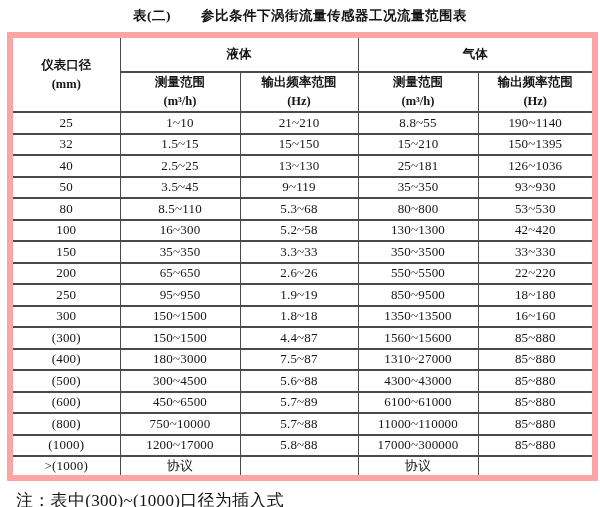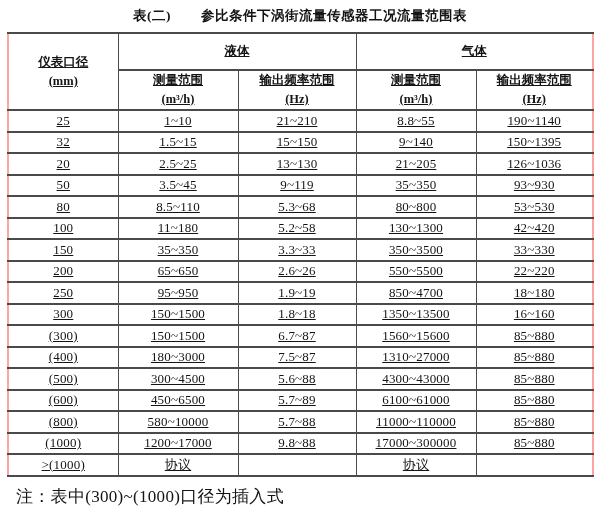--- a/index.html
+++ b/index.html
@@ -27,22 +27,21 @@
   }
   .title-gap {
     display: inline-block;
     width: 30px;
   }
   table.spec {
     border-collapse: collapse;
     table-layout: fixed;
     width: 585px;
     margin: 7px 0 8px 7px;
-    border: 2px solid #fca5a5;
-    text-decoration: underline;
+    border: 6px solid #fca5a5;
   }
   table.spec th, table.spec td {
     border: 1px solid #4a4a4a;
     border-top-width: 2px;
     border-bottom-width: 2px;
     text-align: center;
     vertical-align: middle;
     padding: 0;
     overflow: hidden;
     white-space: nowrap;
@@ -116,47 +115,47 @@
           <td>25</td>
           <td>1~10</td>
           <td>21~210</td>
           <td>8.8~55</td>
           <td>190~1140</td>
         </tr>
         <tr>
           <td>32</td>
           <td>1.5~15</td>
           <td>15~150</td>
-          <td>9~140</td>
+          <td>15~210</td>
           <td>150~1395</td>
         </tr>
         <tr>
-          <td>20</td>
+          <td>40</td>
           <td>2.5~25</td>
           <td>13~130</td>
-          <td>21~205</td>
+          <td>25~181</td>
           <td>126~1036</td>
         </tr>
         <tr>
           <td>50</td>
           <td>3.5~45</td>
           <td>9~119</td>
           <td>35~350</td>
           <td>93~930</td>
         </tr>
         <tr>
           <td>80</td>
           <td>8.5~110</td>
           <td>5.3~68</td>
           <td>80~800</td>
           <td>53~530</td>
         </tr>
         <tr>
           <td>100</td>
-          <td>11~180</td>
+          <td>16~300</td>
           <td>5.2~58</td>
           <td>130~1300</td>
           <td>42~420</td>
         </tr>
         <tr>
           <td>150</td>
           <td>35~350</td>
           <td>3.3~33</td>
           <td>350~3500</td>
           <td>33~330</td>
@@ -165,34 +164,34 @@
           <td>200</td>
           <td>65~650</td>
           <td>2.6~26</td>
           <td>550~5500</td>
           <td>22~220</td>
         </tr>
         <tr>
           <td>250</td>
           <td>95~950</td>
           <td>1.9~19</td>
-          <td>850~4700</td>
+          <td>850~9500</td>
           <td>18~180</td>
         </tr>
         <tr>
           <td>300</td>
           <td>150~1500</td>
           <td>1.8~18</td>
           <td>1350~13500</td>
           <td>16~160</td>
         </tr>
         <tr>
           <td>(300)</td>
           <td>150~1500</td>
-          <td>6.7~87</td>
+          <td>4.4~87</td>
           <td>1560~15600</td>
           <td>85~880</td>
         </tr>
         <tr>
           <td>(400)</td>
           <td>180~3000</td>
           <td>7.5~87</td>
           <td>1310~27000</td>
           <td>85~880</td>
         </tr>
@@ -205,29 +204,29 @@
         </tr>
         <tr>
           <td>(600)</td>
           <td>450~6500</td>
           <td>5.7~89</td>
           <td>6100~61000</td>
           <td>85~880</td>
         </tr>
         <tr>
           <td>(800)</td>
-          <td>580~10000</td>
+          <td>750~10000</td>
           <td>5.7~88</td>
           <td>11000~110000</td>
           <td>85~880</td>
         </tr>
         <tr>
           <td>(1000)</td>
           <td>1200~17000</td>
-          <td>9.8~88</td>
+          <td>5.8~88</td>
           <td>17000~300000</td>
           <td>85~880</td>
         </tr>
         <tr>
           <td>&gt;(1000)</td>
           <td>协议</td>
           <td></td>
           <td>协议</td>
           <td></td>
         </tr>

